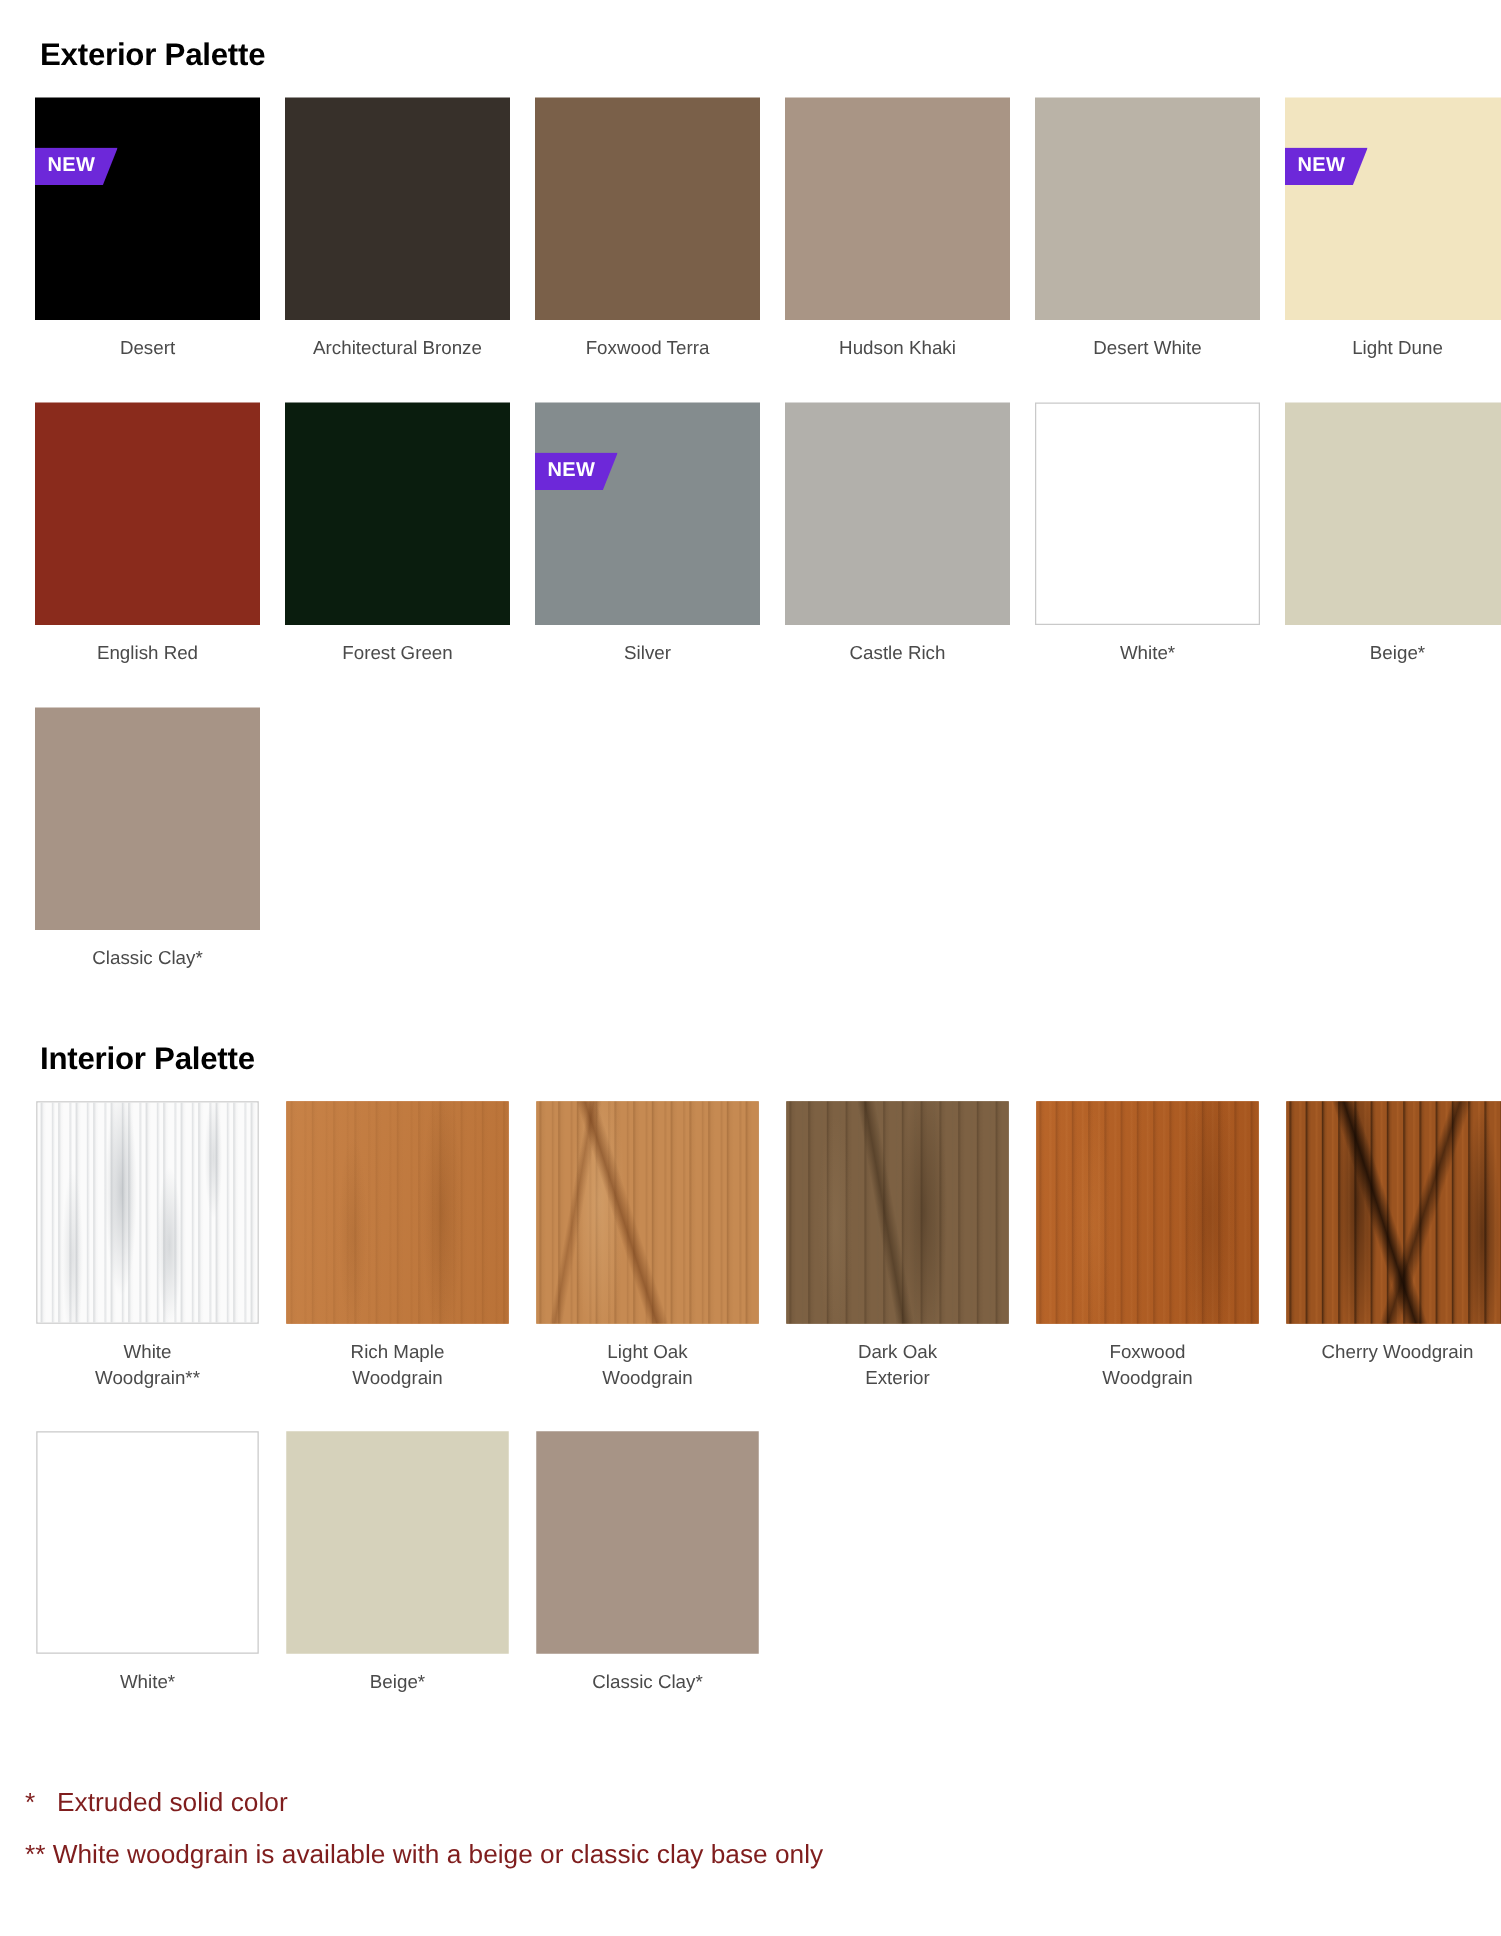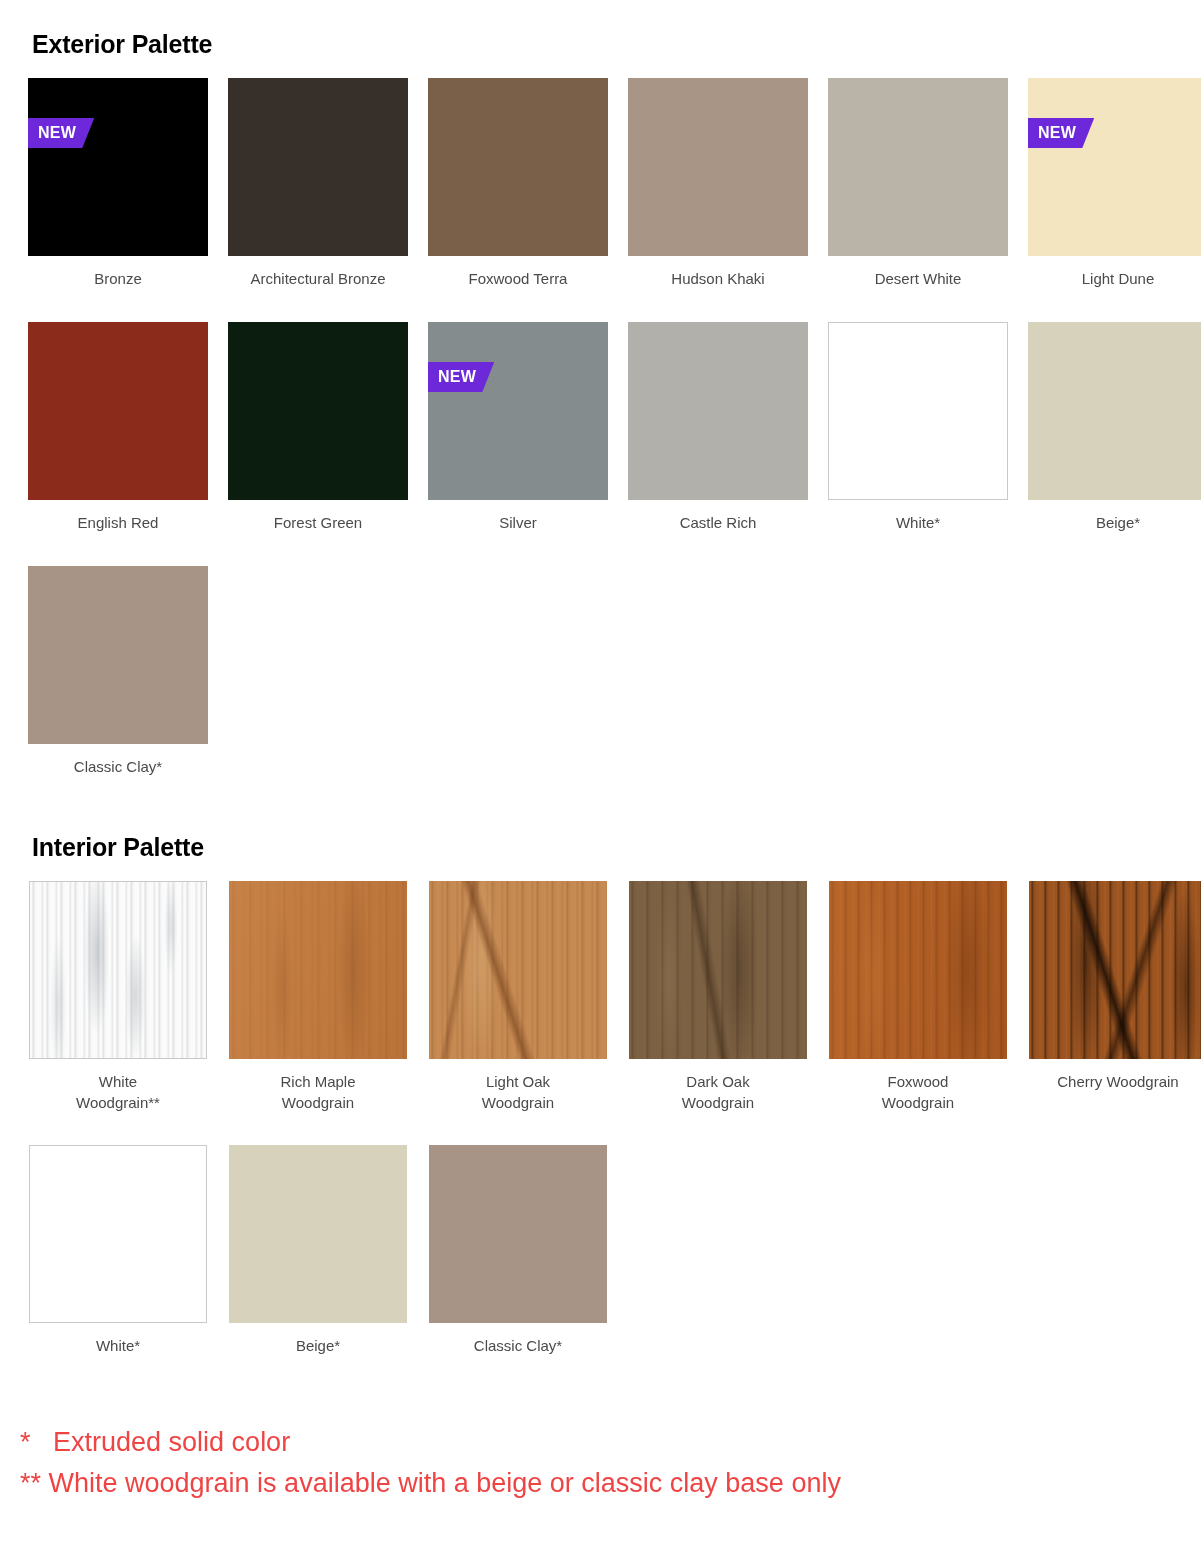--- a/index.html
+++ b/index.html
@@ -90,23 +90,23 @@
   .grid-interior .swatch-chip {
     width: 178px;
     height: 178px;
   }
 
   .footnotes {
     padding-left: 20px;
     margin-top: 66px;
   }
   .footnote {
-    font-size: 27px;
+    font-size: 21px;
     line-height: 41px;
-    color: #ef4444;
+    color: #7f1d1d;
     white-space: pre;
   }
 
   
   .wood { position: relative; width: 100%; height: 100%; }
   .wood::before,
   .wood::after {
     content: "";
     position: absolute;
     inset: 0;
@@ -216,21 +216,21 @@
 <div class="page">
 
   <h1 class="section-title" id="exterior-title">Exterior Palette</h1>
 
   <div id="exterior-rows">
       <div class="swatch-grid">
         <div class="swatch-cell">
           <div class="swatch-chip" style="background: rgb(0, 0, 0);">
             <div class="new-badge">NEW</div>
           </div>
-          <div class="swatch-label">Bronze</div>
+          <div class="swatch-label">Desert</div>
         </div>
         <div class="swatch-cell">
           <div class="swatch-chip" style="background: rgb(55, 48, 42);"></div>
           <div class="swatch-label">Architectural Bronze</div>
         </div>
         <div class="swatch-cell">
           <div class="swatch-chip" style="background: rgb(122, 96, 73);"></div>
           <div class="swatch-label">Foxwood Terra</div>
         </div>
         <div class="swatch-cell">
@@ -307,21 +307,21 @@
             <div class="wood wood-lightoak"></div>
           </div>
           <div class="swatch-label">Light Oak
 Woodgrain</div>
         </div>
         <div class="swatch-cell">
           <div class="swatch-chip" style="background: rgb(125, 97, 67);">
             <div class="wood wood-darkoak"></div>
           </div>
           <div class="swatch-label">Dark Oak
-Woodgrain</div>
+Exterior</div>
         </div>
         <div class="swatch-cell">
           <div class="swatch-chip" style="background: rgb(179, 94, 34);">
             <div class="wood wood-foxwood"></div>
           </div>
           <div class="swatch-label">Foxwood
 Woodgrain</div>
         </div>
         <div class="swatch-cell">
           <div class="swatch-chip" style="background: rgb(156, 84, 32);">

